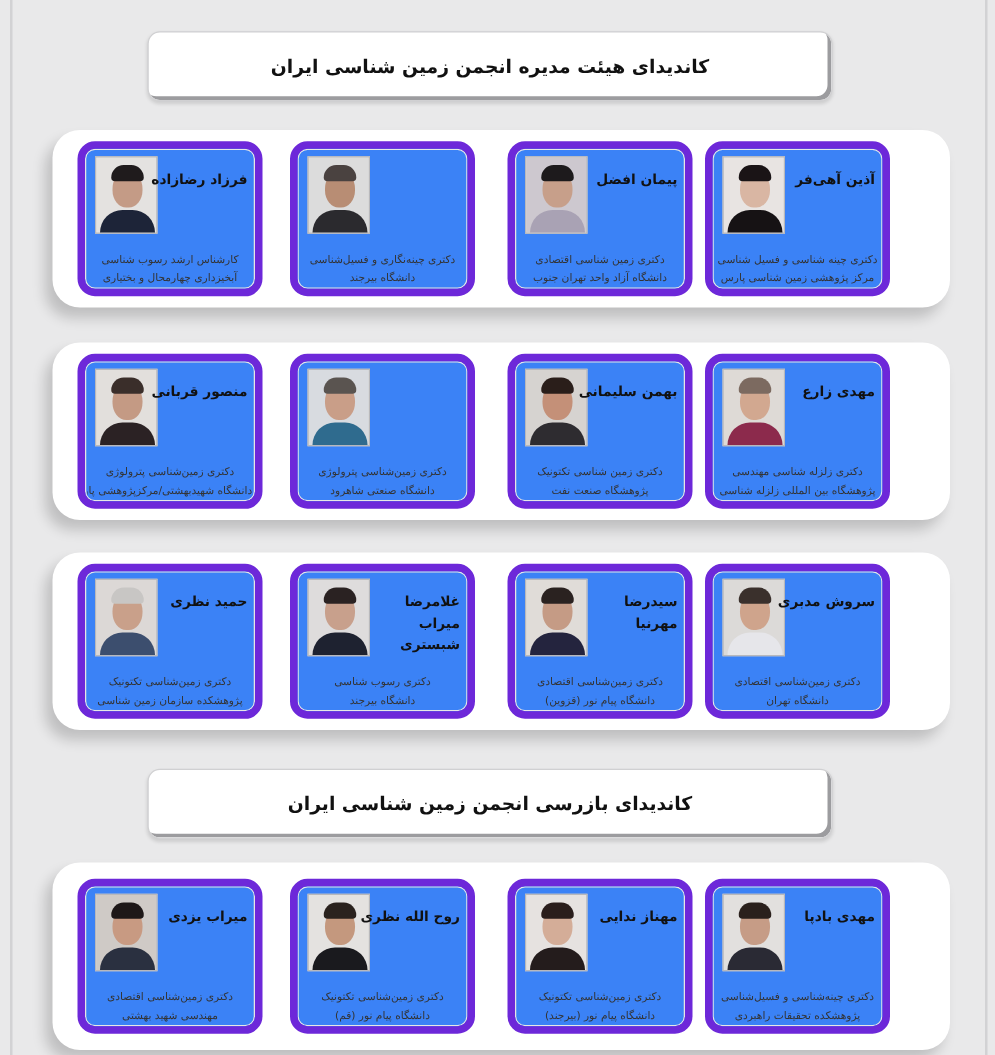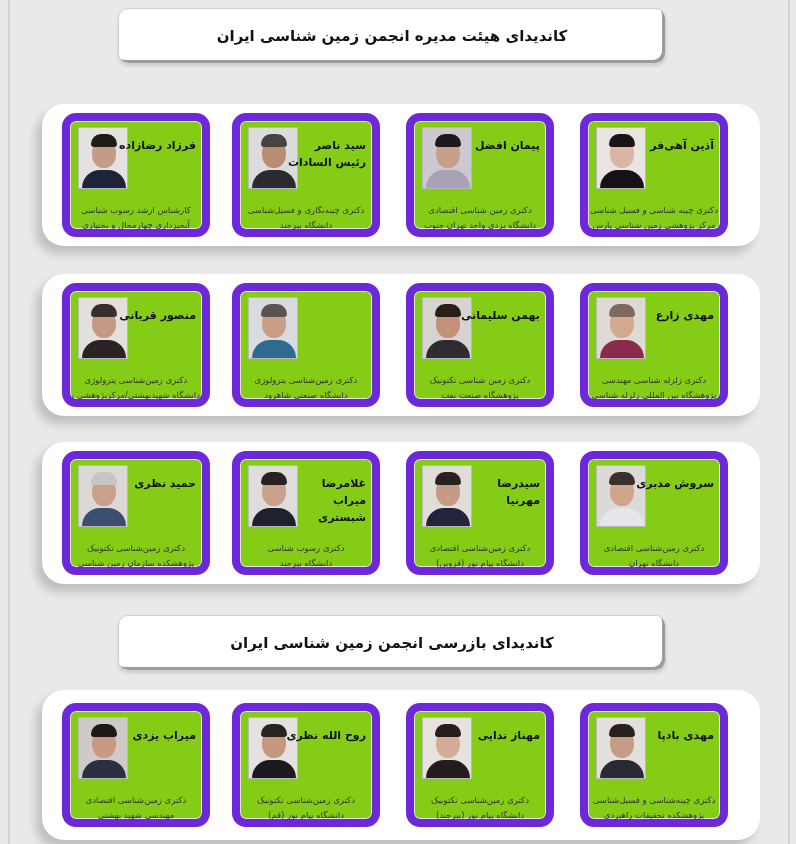--- a/index.html
+++ b/index.html
@@ -18,40 +18,40 @@
 
   .section-title {
     position: absolute;
     background: #ffffff;
     border-radius: 10px;
     box-shadow: inset -3px -3px 0 #9c9c9f, 0 2px 3px rgba(0,0,0,0.12);
     border: 1px solid #d0d0d2;
     display: flex; align-items: center; justify-content: center;
     font-weight: bold; font-size: 15px; color: #111;
   }
-  .title-1 { left: 118px; top: 8px; width: 548px; height: 56px; }
+  .title-1 { left: 118px; top: 25px; width: 548px; height: 56px; }
   .title-2 { left: 118px; top: 615px; width: 548px; height: 56px; }
 
   .row-panel {
     position: absolute;
     left: 42px; width: 718px;
     background: #ffffff;
     border-radius: 22px;
     box-shadow: -6px 8px 10px rgba(0,0,0,0.18);
   }
   .row-1 { top: 104px; height: 142px; }
   .row-2 { top: 274px; height: 142px; }
   .row-3 { top: 442px; height: 142px; }
   .row-4 { top: 690px; height: 150px; }
 
   .card {
     position: absolute;
     width: 148px; height: 124px;
-    background: #84cc16;
-    border: 8px solid #6d28d9;
+    background: #3b82f6;
+    border: 6px solid #6d28d9;
     border-radius: 14px;
     box-shadow: inset 0 0 0 1px #e6e6e6;
   }
   .card .photo {
     position: absolute;
     left: 8px; top: 6px;
     width: 50px; height: 62px;
     border: 1px solid #b8b8bb;
     background: #d9d9d9;
     overflow: hidden;
@@ -83,21 +83,21 @@
     position: absolute;
     left: 2px; right: 2px; top: 82px;
     text-align: center;
     font-size: 8.5px;
     line-height: 15px;
     color: #333;
     white-space: nowrap;
   }
   .card .desc div { overflow: hidden; }
 
-  .c1 { right: 32px; margin-left: 28px; }
+  .c1 { right: 48px; margin-left: 28px; }
   .c2 { right: 206px; }
   .c3 { right: 380px; }
   .c4 { right: 550px; }
   .row-panel .card { top: 9px; }
   .row-4 .card { top: 13px; }
 </style>
 </head>
 <body>
 
 <div class="frame-line left"></div>
@@ -124,31 +124,30 @@
   <div class="card c2">
     <div class="photo">
         <div class="bg" style="background: rgb(205, 200, 207);"></div>
         <div class="body" style="background: rgb(169, 162, 180);"></div>
         <div class="head" style="background: rgb(199, 159, 138);"></div>
         <div class="hair" style="background: rgb(29, 26, 28);"></div>
       </div>
     <div class="name">پیمان افضل</div>
     <div class="desc">
         <div>دکتری زمین شناسی اقتصادی</div>
-        <div>دانشگاه یزدی واحد تهران جنوب</div>
+        <div>دانشگاه آزاد واحد تهران جنوب</div>
       </div>
   </div>
   <div class="card c3">
     <div class="photo">
         <div class="bg" style="background: rgb(220, 220, 220);"></div>
         <div class="body" style="background: rgb(43, 42, 46);"></div>
         <div class="head" style="background: rgb(184, 141, 116);"></div>
         <div class="hair" style="background: rgb(74, 66, 64);"></div>
       </div>
-    <div class="name">سید ناصر رئیس السادات</div>
     <div class="desc">
         <div>دکتری چینه‌نگاری و فسیل‌شناسی</div>
         <div>دانشگاه بیرجند</div>
       </div>
   </div>
   <div class="card c4">
     <div class="photo">
         <div class="bg" style="background: rgb(228, 226, 224);"></div>
         <div class="body" style="background: rgb(29, 36, 56);"></div>
         <div class="head" style="background: rgb(196, 155, 134);"></div>

